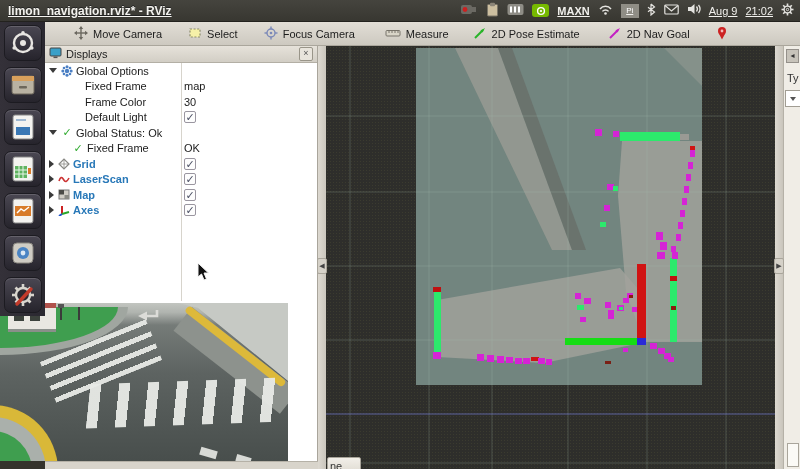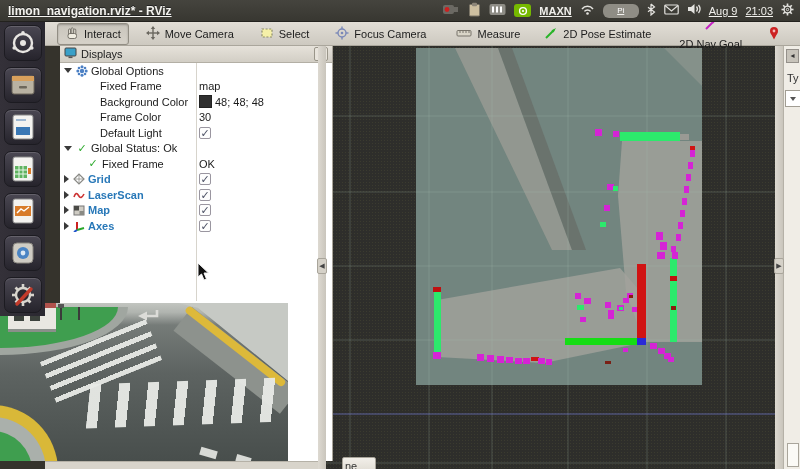--- a/index.html
+++ b/index.html
@@ -6,33 +6,33 @@
   #stage{position:relative;width:800px;height:469px;overflow:hidden;
          font-family:"Liberation Sans","DejaVu Sans",sans-serif;
          background:#35332c;-webkit-font-smoothing:antialiased;}
   
   #topbar{position:absolute;left:0;top:0;width:800px;height:22px;background:linear-gradient(#45443e,#383731);
           display:flex;align-items:center;color:#f3f2ee;font-size:12px;z-index:40;border-bottom:1px solid #23221e;box-sizing:border-box;text-decoration:underline;}
   #topbar .title{font-weight:bold;margin-left:8px;white-space:nowrap;text-shadow:0 -1px 0 #222;}
   #topbar .spacer{flex:1;}
   .sysicons{display:flex;align-items:center;gap:8px;margin-right:6px;}
   .sysicons .txt{font-size:11px;color:#f0efeb;}
-  .badge{background:#8f8d85;color:#fff;font-size:8px;border-radius:6px;padding:1px 12px;line-height:9px;}
+  .badge{background:#8f8d85;color:#fff;font-size:8px;border-radius:0;padding:1px 3px;line-height:9px;}
   .nv{width:17px;height:13px;background:#76b900;border-radius:3px;display:flex;align-items:center;justify-content:center;}
   
   #launcher{position:absolute;left:0;top:22px;width:45px;height:294px;background:linear-gradient(90deg,#343139,#2a2830);z-index:30;}
   .tile{width:38px;height:36px;margin:3px auto 6px auto;border-radius:7px;background:linear-gradient(#4a4752,#26242c);
         border:1px solid #1c1b21;box-shadow:inset 0 1px 0 rgba(255,255,255,.15);display:flex;align-items:center;justify-content:center;box-sizing:border-box;}
   
   #toolbar{position:absolute;left:45px;top:22px;width:755px;height:24px;background:linear-gradient(#e2ded6,#cdc9c0);
            border-bottom:1px solid #aaa69c;display:flex;align-items:center;font-size:11px;color:#1c1c1c;box-sizing:border-box;padding-left:12px;z-index:20;}
   .tool{display:flex;align-items:center;gap:5px;padding:2px 7px;border-radius:3px;white-space:nowrap;}
   .tool.active{background:linear-gradient(#c9c5bc,#d6d2c9);border:1px solid #928e84;box-shadow:inset 0 1px 2px rgba(0,0,0,.25);}
   
-  #displays{position:absolute;left:60px;top:46px;width:273px;height:415px;background:#ffffff;border-right:1px solid #a9a59b;box-sizing:border-box;z-index:5;}
+  #displays{position:absolute;left:45px;top:46px;width:273px;height:415px;background:#ffffff;border-right:1px solid #a9a59b;box-sizing:border-box;z-index:5;}
   #dhead{height:16px;background:linear-gradient(#e6e2da,#d2cec5);border-bottom:1px solid #b3afa5;display:flex;align-items:center;font-size:11px;color:#222;padding:0 4px;gap:4px;}
   #dhead .dtitle{flex:1;}
   .xbtn{width:12px;height:12px;border:1px solid #999589;background:#e8e4dc;color:#555;font-size:9px;line-height:10px;text-align:center;border-radius:2px;}
   #dtree{position:relative;font-size:11px;color:#1b1b1b;padding-top:0;}
   .trow{position:relative;height:15.5px;display:flex;align-items:center;}
   .colsep{position:absolute;left:136px;top:0;width:1px;height:238px;background:#d7d4cc;}
   .exp{width:0;height:0;margin-left:4px;margin-right:3px;}
   .exp.down{border-left:4px solid transparent;border-right:4px solid transparent;border-top:5px solid #3a3a3a;}
   .exp.right{border-top:4px solid transparent;border-bottom:4px solid transparent;border-left:5px solid #3a3a3a;}
   .ticon{width:14px;display:flex;justify-content:center;}
@@ -124,21 +124,21 @@
           </svg>
       </span>
       <span>
         <svg width="14" height="12">
             <polygon points="1,4 4,4 7.5,1 7.5,11 4,8 1,8" fill="#e4e3df"></polygon>
             <path d="M9.5 3.5 a4 4 0 0 1 0 5" fill="none" stroke="#e4e3df" stroke-width="1.3"></path>
             <path d="M11.5 2 a6.5 6.5 0 0 1 0 8" fill="none" stroke="#e4e3df" stroke-width="1.3"></path>
           </svg>
       </span>
       <span class="txt">Aug 9</span>
-      <span class="txt">21:03</span>
+      <span class="txt">21:02</span>
       <span>
         <svg width="13" height="13">
             <g stroke="#e4e3df" stroke-width="1.6">
               <line x1="6.5" y1="0.5" x2="6.5" y2="12.5"></line>
               <line x1="0.5" y1="6.5" x2="12.5" y2="6.5"></line>
               <line x1="2.2" y1="2.2" x2="10.8" y2="10.8"></line>
               <line x1="10.8" y1="2.2" x2="2.2" y2="10.8"></line>
             </g>
             <circle cx="6.5" cy="6.5" r="3.4" fill="#383731" stroke="#e4e3df" stroke-width="1.4"></circle>
             <circle cx="6.5" cy="6.5" r="1.2" fill="#383731" stroke="#e4e3df" stroke-width="1"></circle>
@@ -206,31 +206,20 @@
             <line x1="6.5" y1="6.5" x2="21.5" y2="21.5"></line>
             <line x1="21.5" y1="6.5" x2="6.5" y2="21.5"></line>
           </g>
           <circle cx="14" cy="14" r="7" fill="#2b2930" stroke="#d8d5ce" stroke-width="2.4"></circle>
           <line x1="22" y1="8" x2="8" y2="23" stroke="#c23a2a" stroke-width="3.4" stroke-linecap="round"></line>
         </svg>
     </div>
   </div>
 
   <div id="toolbar">
-    <div class="tool active">
-      <span><svg width="14" height="14">
-            <g fill="#efece0" stroke="#6a675f" stroke-width="0.9">
-              <rect x="3.6" y="3" width="2" height="7" rx="1"></rect>
-              <rect x="6.2" y="1.8" width="2" height="8" rx="1"></rect>
-              <rect x="8.8" y="3" width="2" height="7" rx="1"></rect>
-              <rect x="3" y="7.5" width="8.5" height="5" rx="2"></rect>
-            </g>
-          </svg></span>
-      <span>Interact</span>
-    </div>
     <div class="tool" style="margin-left:10px;">
       <span><svg width="14" height="14">
             <g stroke="#6a675f" stroke-width="1.4">
               <line x1="7" y1="2" x2="7" y2="12"></line>
               <line x1="2" y1="7" x2="12" y2="7"></line>
             </g>
             <g fill="#6a675f">
               <polygon points="7,0 4.8,3 9.2,3"></polygon>
               <polygon points="7,14 4.8,11 9.2,11"></polygon>
               <polygon points="0,7 3,4.8 3,9.2"></polygon>
@@ -270,21 +259,21 @@
           </svg></span>
       <span>Measure</span>
     </div>
     <div class="tool" style="margin-left:10px;">
       <span><svg width="14" height="14">
             <line x1="2" y1="12" x2="10" y2="4" stroke="#28b428" stroke-width="2"></line>
             <polygon points="12,2 7.5,4.5 9.5,6.5" fill="#28b428"></polygon>
           </svg></span>
       <span>2D Pose Estimate</span>
     </div>
-    <div class="tool" style="margin-left:14px;flex-direction:column;">
+    <div class="tool" style="margin-left:14px;">
       <span><svg width="14" height="14">
             <line x1="2" y1="12" x2="10" y2="4" stroke="#c320c3" stroke-width="2"></line>
             <polygon points="12,2 7.5,4.5 9.5,6.5" fill="#c320c3"></polygon>
           </svg></span>
       <span>2D Nav Goal</span>
     </div>
     <div class="tool" style="margin-left:12px;">
       <span><svg width="12" height="14">
             <circle cx="6" cy="5" r="4" fill="#cc2222"></circle>
             <polygon points="2.8,7.5 9.2,7.5 6,13.5" fill="#cc2222"></polygon>
@@ -326,27 +315,20 @@
             </svg>
           </span>
         <span class="tlabel">Global Options</span>
       </div>
 
       <div class="trow prow">
         <span class="tlabel">Fixed Frame</span>
         <span class="tval">map</span>
       </div>
 
-      <div class="trow prow">
-        <span class="tlabel">Background Color</span>
-        <span class="tval">
-            <span class="swatch"></span>
-            <span>48; 48; 48</span>
-          </span>
-      </div>
 
       <div class="trow prow">
         <span class="tlabel">Frame Color</span>
         <span class="tval">30</span>
       </div>
 
       <div class="trow prow">
         <span class="tlabel">Default Light</span>
         <span class="tval">
             <span class="cb">✓</span>

